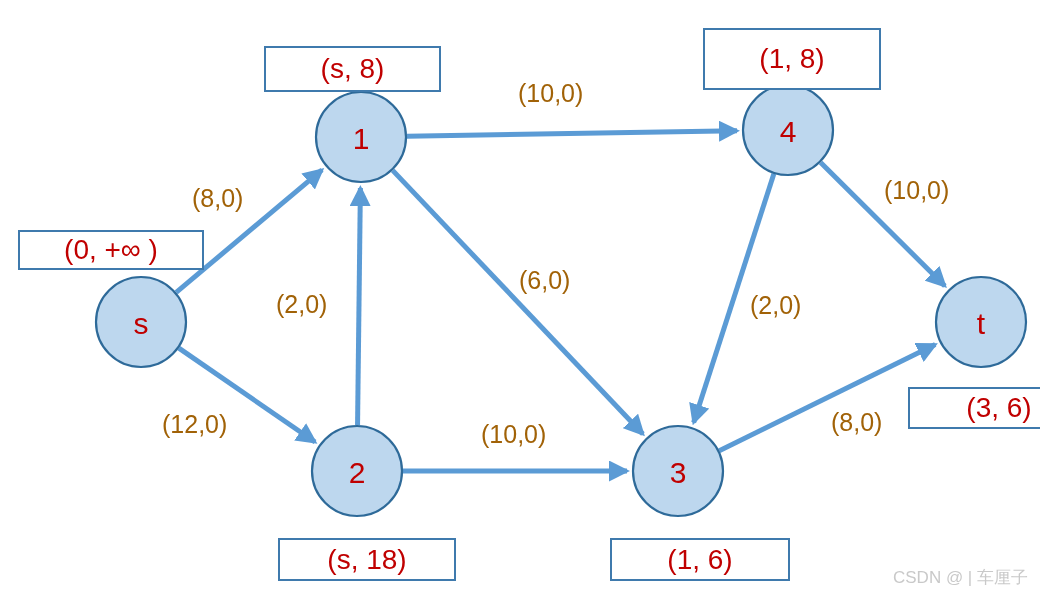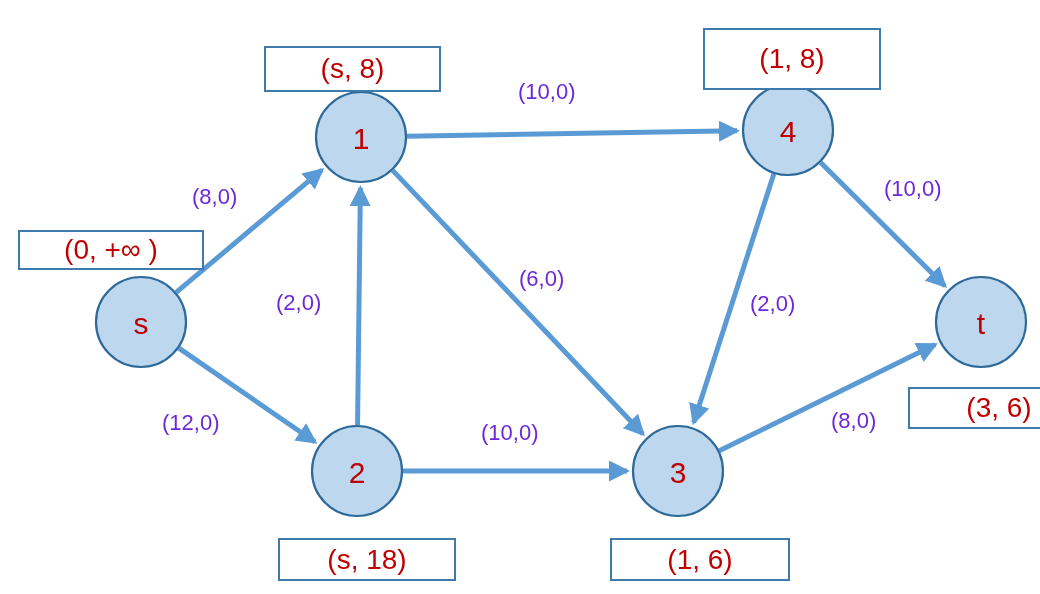--- a/index.html
+++ b/index.html
@@ -37,23 +37,23 @@
     text-anchor: middle;
     dominant-baseline: central;
   }
   .edge-line {
     stroke: #5b9bd5;
     stroke-width: 5;
     fill: none;
   }
   .edge-label {
     position: absolute;
-    color: #6d28d9;
+    color: #a16207;
     font-family: "Liberation Sans", sans-serif;
-    font-size: 22px;
+    font-size: 25px;
     white-space: nowrap;
     line-height: 1;
   }
   .tag-box {
     position: absolute;
     box-sizing: border-box;
     border: 2px solid #3f7aad;
     background: #ffffff;
     color: #c00000;
     font-family: "Liberation Sans", sans-serif;
@@ -134,14 +134,15 @@
     </div>
   <div id="tags-layer">
       <div class="tag-box" style="left: 18px; top: 230px; width: 186px; height: 40px;">(0, +∞ )</div>
       <div class="tag-box" style="left: 264px; top: 46px; width: 177px; height: 46px; text-align: center;">(s, 8)</div>
       <div class="tag-box" style="left: 703px; top: 28px; width: 178px; height: 62px;">(1, 8)</div>
       <div class="tag-box" style="left: 278px; top: 538px; width: 178px; height: 43px;">(s, 18)</div>
       <div class="tag-box" style="left: 610px; top: 538px; width: 180px; height: 43px;">(1, 6)</div>
       <div class="tag-box" style="left: 908px; top: 387px; width: 182px; height: 42px;">(3, 6)</div>
     </div>
 
+  <div class="watermark" style="left: 893px; top: 566px;">CSDN @ | 车厘子</div>
 
 </div>
 
 </body></html>

